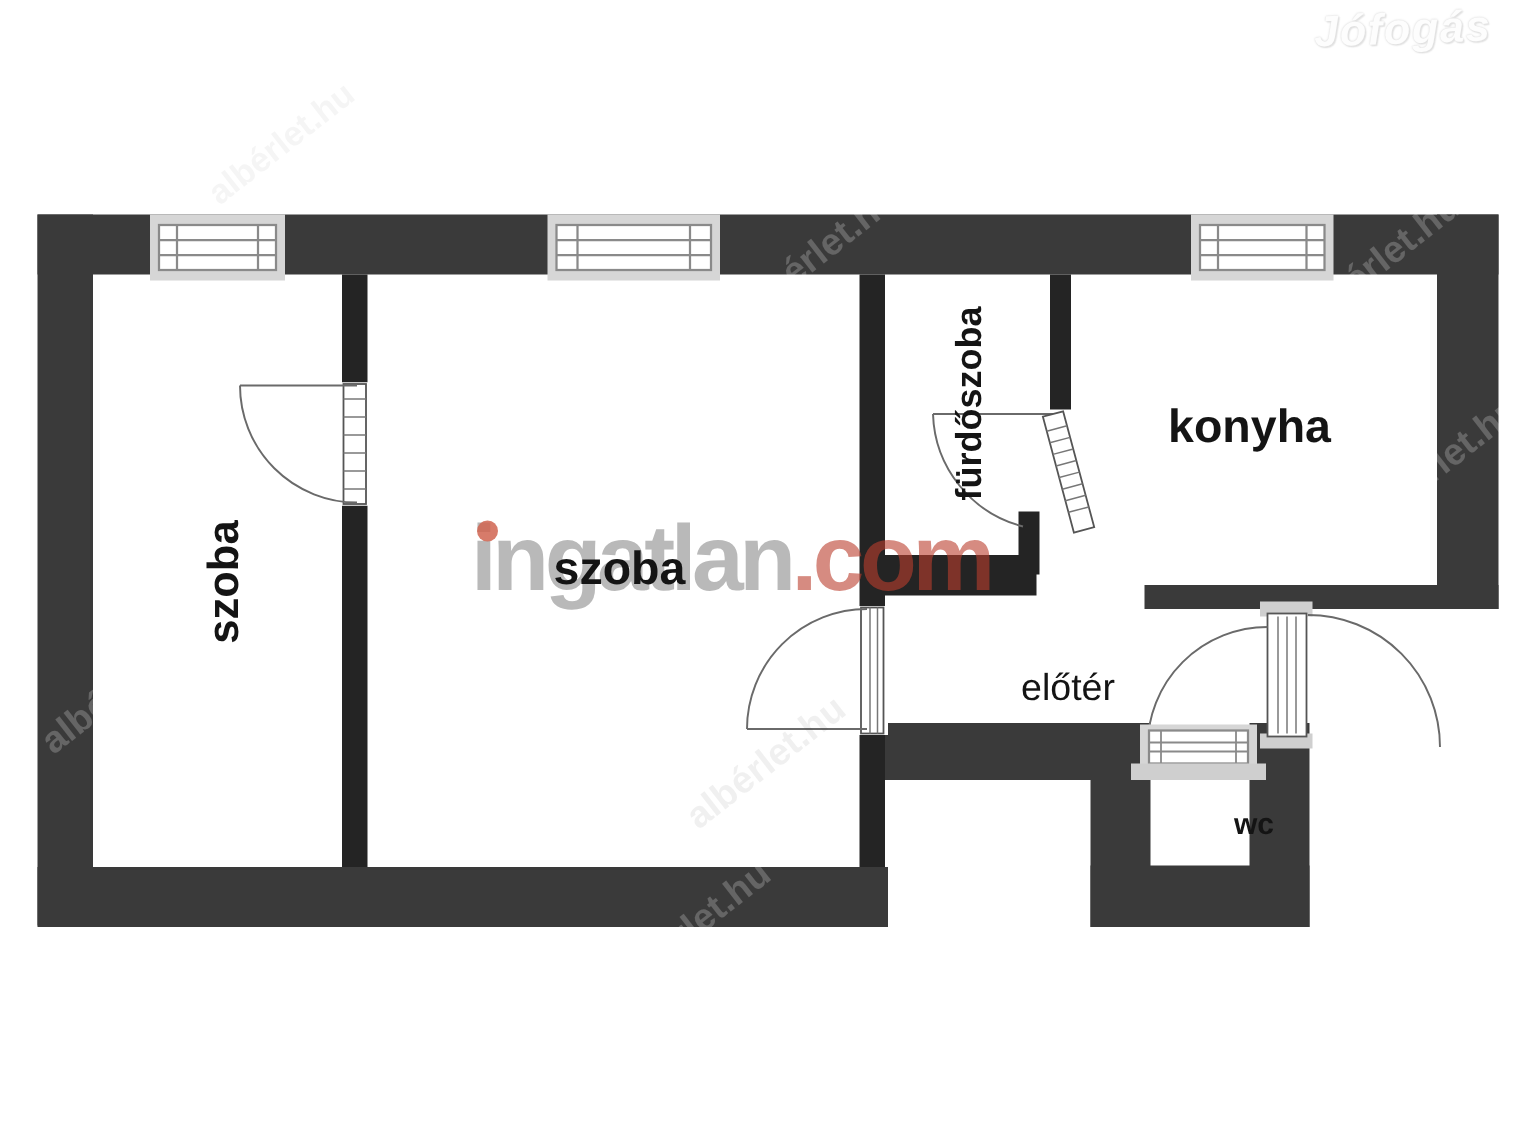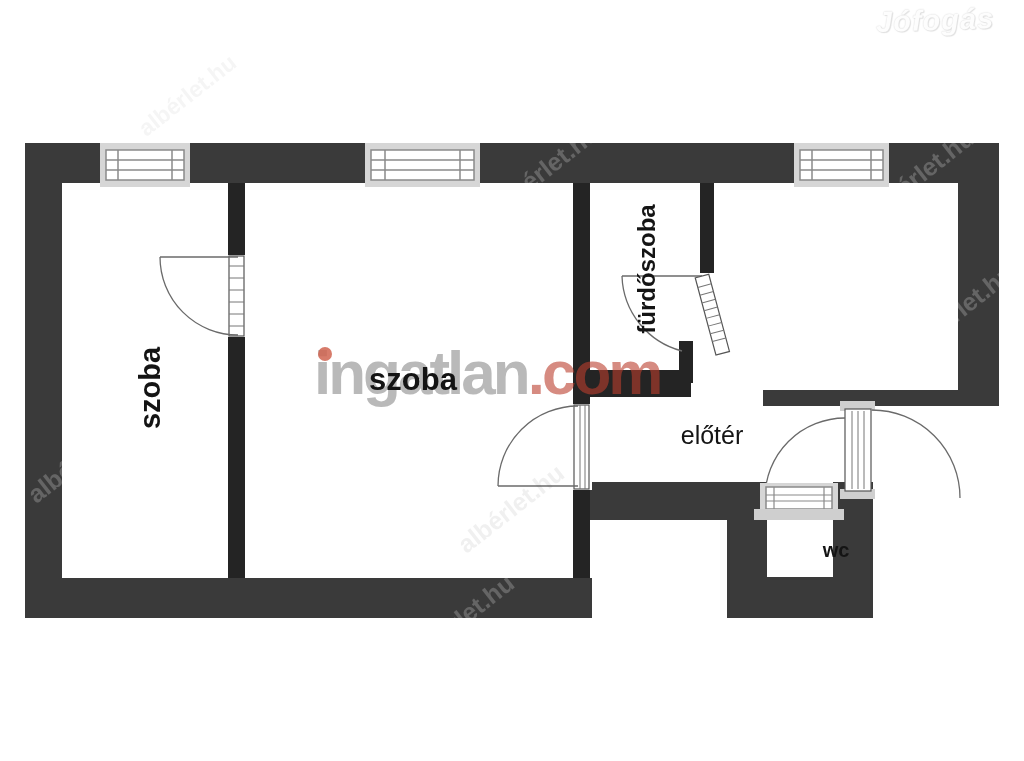--- a/index.html
+++ b/index.html
@@ -34,21 +34,21 @@
   }
   .room-label{
     position:absolute;z-index:4;color:#141414;white-space:nowrap;
     transform:translate(-50%,-50%);line-height:1;pointer-events:none;
   }
   .room-label.vert{transform:translate(-50%,-50%) rotate(-90deg);}
   .lbl-szoba-left{left:150px;top:388px;font-size:29px;font-weight:700;}
   .lbl-szoba-mid{left:413px;top:379px;font-size:31px;font-weight:700;}
   .lbl-furdoszoba{left:647px;top:269px;font-size:24px;font-weight:700;}
   .lbl-konyha{left:833px;top:284px;font-size:31px;font-weight:700;}
-  .lbl-eloter{left:712px;top:435px;font-size:25px;font-weight:500;}
+  .lbl-eloter{left:712px;top:459px;font-size:25px;font-weight:500;}
   .lbl-wc{left:800px;top:550px;font-size:20px;font-weight:700;margin-left:36px;}
 </style>
 </head>
 <body>
 
 <div class="stage">
 
   <svg class="plan-svg" width="1024" height="761" viewBox="0 0 1024 761">
 
     <g fill="#3a3a3a">
@@ -170,16 +170,17 @@
   <div class="brand">
     <span class="gray">ingatlan</span><span class="red">.com</span>
   </div>
   <div class="brand-dot"></div>
 
   <span class="corner-logo">Jófogás</span>
 
   <span class="room-label vert lbl-szoba-left">szoba</span>
   <span class="room-label lbl-szoba-mid">szoba</span>
   <span class="room-label vert lbl-furdoszoba">fürdőszoba</span>
+  <span class="room-label lbl-konyha">konyha</span>
   <span class="room-label lbl-eloter">előtér</span>
   <span class="room-label lbl-wc">wc</span>
 
 </div>
 
 </body></html>

